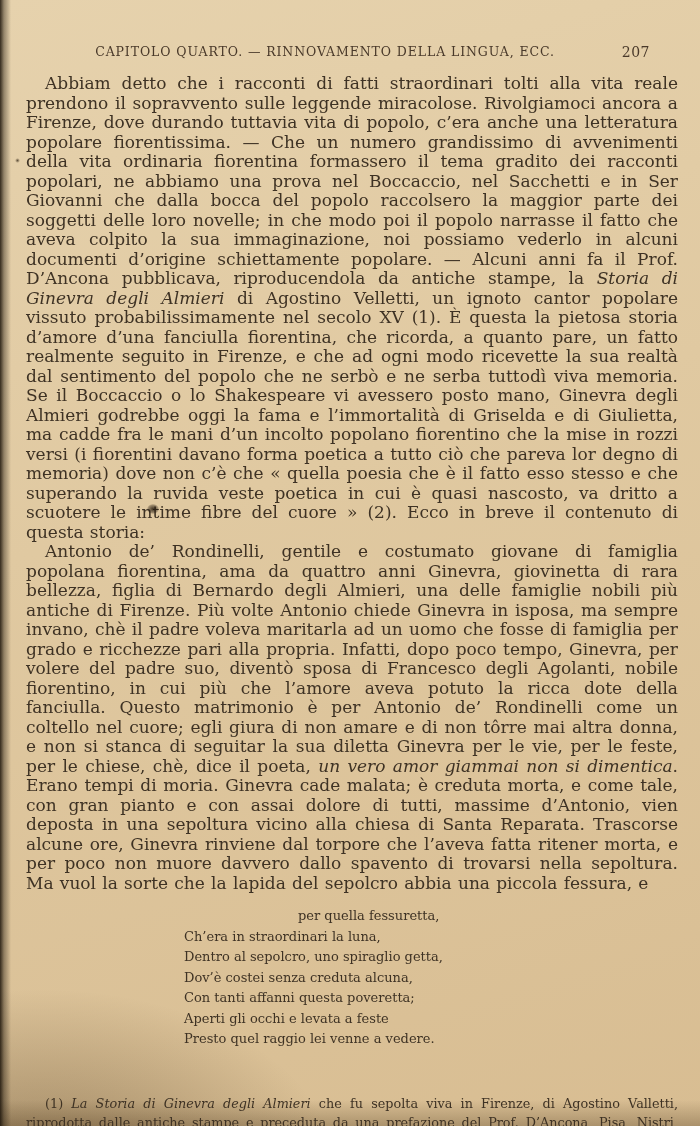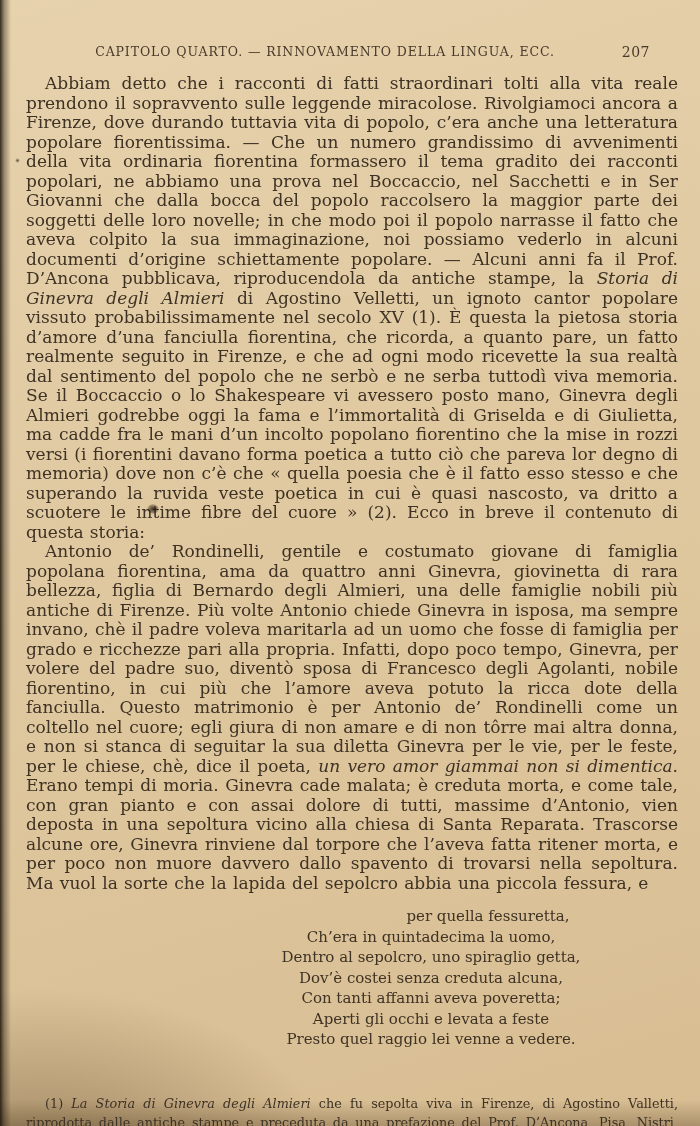--- a/index.html
+++ b/index.html
@@ -53,23 +53,22 @@
     margin: 0;
     text-align: justify;
     font-size: 17px;
     line-height: 19.5px;
     word-spacing: 0.05em;
   }
   .body-text p.indent { text-indent: 19px; }
 
   .verse {
     margin: 13px 0 14px 158px;
-    font-size: 15px;
+    font-size: 13px;
     line-height: 20.5px;
-    text-align: center;
   }
   .verse .verse-line.first { padding-left: 114px; }
 
   .footnotes { margin-top: 44px; }
   .footnotes p {
     margin: 0;
     text-align: justify;
     font-size: 12.8px;
     line-height: 19.8px;
   }
@@ -103,24 +102,24 @@
       <span class="page-number">207</span>
     </div>
 
     <div class="body-text">
         <p class="indent"><span>Abbiam detto che i racconti di fatti straordinari tolti alla vita reale prendono il sopravvento sulle leggende miracolose. Rivolgiamoci ancora a Firenze, dove durando tuttavia vita di popolo, c’era anche una letteratura popolare fiorentissima. — Che un numero grandissimo di avvenimenti della vita ordinaria fiorentina formassero il tema gradito dei racconti popolari, ne abbiamo una prova nel Boccaccio, nel Sacchetti e in Ser Giovanni che dalla bocca del popolo raccolsero la maggior parte dei soggetti delle loro novelle; in che modo poi il popolo narrasse il fatto che aveva colpito la sua immaginazione, noi possiamo vederlo in alcuni documenti d’origine schiettamente popolare. — Alcuni anni fa il Prof. D’Ancona pubblicava, riproducendola da antiche stampe, la </span><i>Storia di Ginevra degli Almieri</i><span> di Agostino Velletti, un ignoto cantor popolare vissuto probabilissimamente nel secolo XV (1). È questa la pietosa storia d’amore d’una fanciulla fiorentina, che ricorda, a quanto pare, un fatto realmente seguito in Firenze, e che ad ogni modo ricevette la sua realtà dal sentimento del popolo che ne serbò e ne serba tuttodì viva memoria. Se il Boccaccio o lo Shakespeare vi avessero posto mano, Ginevra degli Almieri godrebbe oggi la fama e l’immortalità di Griselda e di Giulietta, ma cadde fra le mani d’un incolto popolano fiorentino che la mise in rozzi versi (i fiorentini davano forma poetica a tutto ciò che pareva lor degno di memoria) dove non c’è che « quella poesia che è il fatto esso stesso e che superando la ruvida veste poetica in cui è quasi nascosto, va dritto a scuotere le intime fibre del cuore » (2). Ecco in breve il contenuto di questa storia:</span></p>
         <p class="indent"><span>Antonio de’ Rondinelli, gentile e costumato giovane di famiglia popolana fiorentina, ama da quattro anni Ginevra, giovinetta di rara bellezza, figlia di Bernardo degli Almieri, una delle famiglie nobili più antiche di Firenze. Più volte Antonio chiede Ginevra in isposa, ma sempre invano, chè il padre voleva maritarla ad un uomo che fosse di famiglia per grado e ricchezze pari alla propria. Infatti, dopo poco tempo, Ginevra, per volere del padre suo, diventò sposa di Francesco degli Agolanti, nobile fiorentino, in cui più che l’amore aveva potuto la ricca dote della fanciulla. Questo matrimonio è per Antonio de’ Rondinelli come un coltello nel cuore; egli giura di non amare e di non tôrre mai altra donna, e non si stanca di seguitar la sua diletta Ginevra per le vie, per le feste, per le chiese, chè, dice il poeta, </span><i>un vero amor giammai non si dimentica</i><span>. Erano tempi di moria. Ginevra cade malata; è creduta morta, e come tale, con gran pianto e con assai dolore di tutti, massime d’Antonio, vien deposta in una sepoltura vicino alla chiesa di Santa Reparata. Trascorse alcune ore, Ginevra rinviene dal torpore che l’aveva fatta ritener morta, e per poco non muore davvero dallo spavento di trovarsi nella sepoltura. Ma vuol la sorte che la lapida del sepolcro abbia una piccola fessura, e</span></p>
       </div>
 
     <div class="verse">
         <div class="verse-line first">per quella fessuretta,</div>
-        <div class="verse-line">Ch’era in quintadecima la uomo,</div>
+        <div class="verse-line">Ch’era in straordinari la luna,</div>
         <div class="verse-line">Dentro al sepolcro, uno spiraglio getta,</div>
         <div class="verse-line">Dov’è costei senza creduta alcuna,</div>
-        <div class="verse-line">Con tanti affanni aveva poveretta;</div>
+        <div class="verse-line">Con tanti affanni questa poveretta;</div>
         <div class="verse-line">Aperti gli occhi e levata a feste</div>
         <div class="verse-line">Presto quel raggio lei venne a vedere.</div>
       </div>
 
 
     <div class="footnotes">
         <p class="indent"><span>(1) </span><i>La Storia di Ginevra degli Almieri</i><span> che fu sepolta viva in Firenze, di Agostino Valletti, riprodotta dalle antiche stampe e preceduta da una prefazione del Prof. D’Ancona, Pisa, Nistri, 1863.</span></p>
       </div>
 
   </div>

